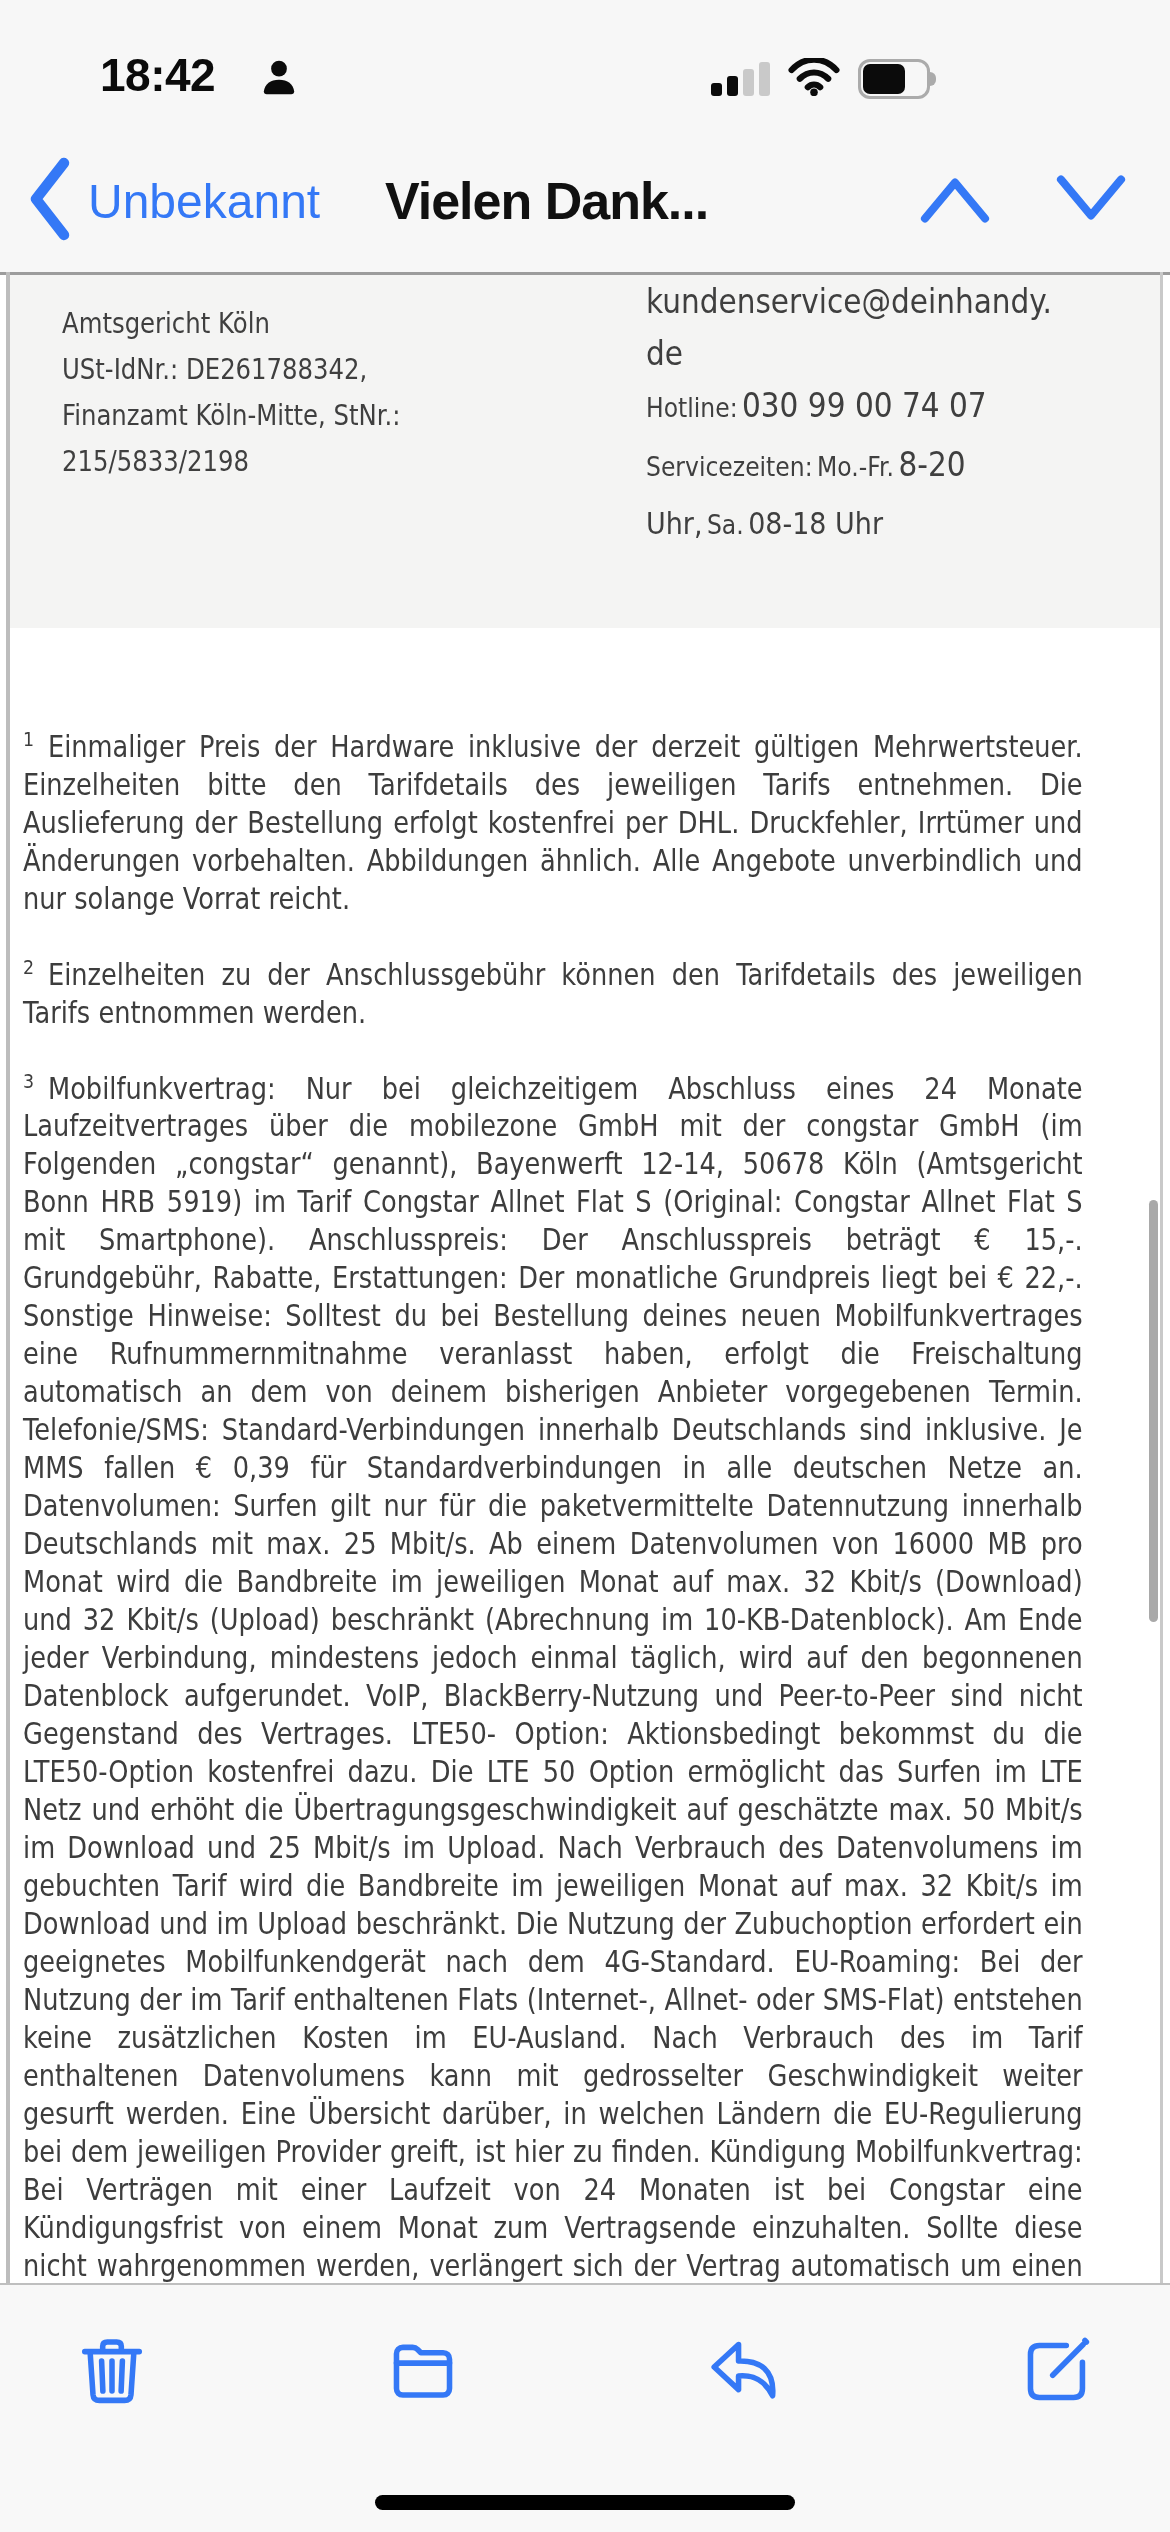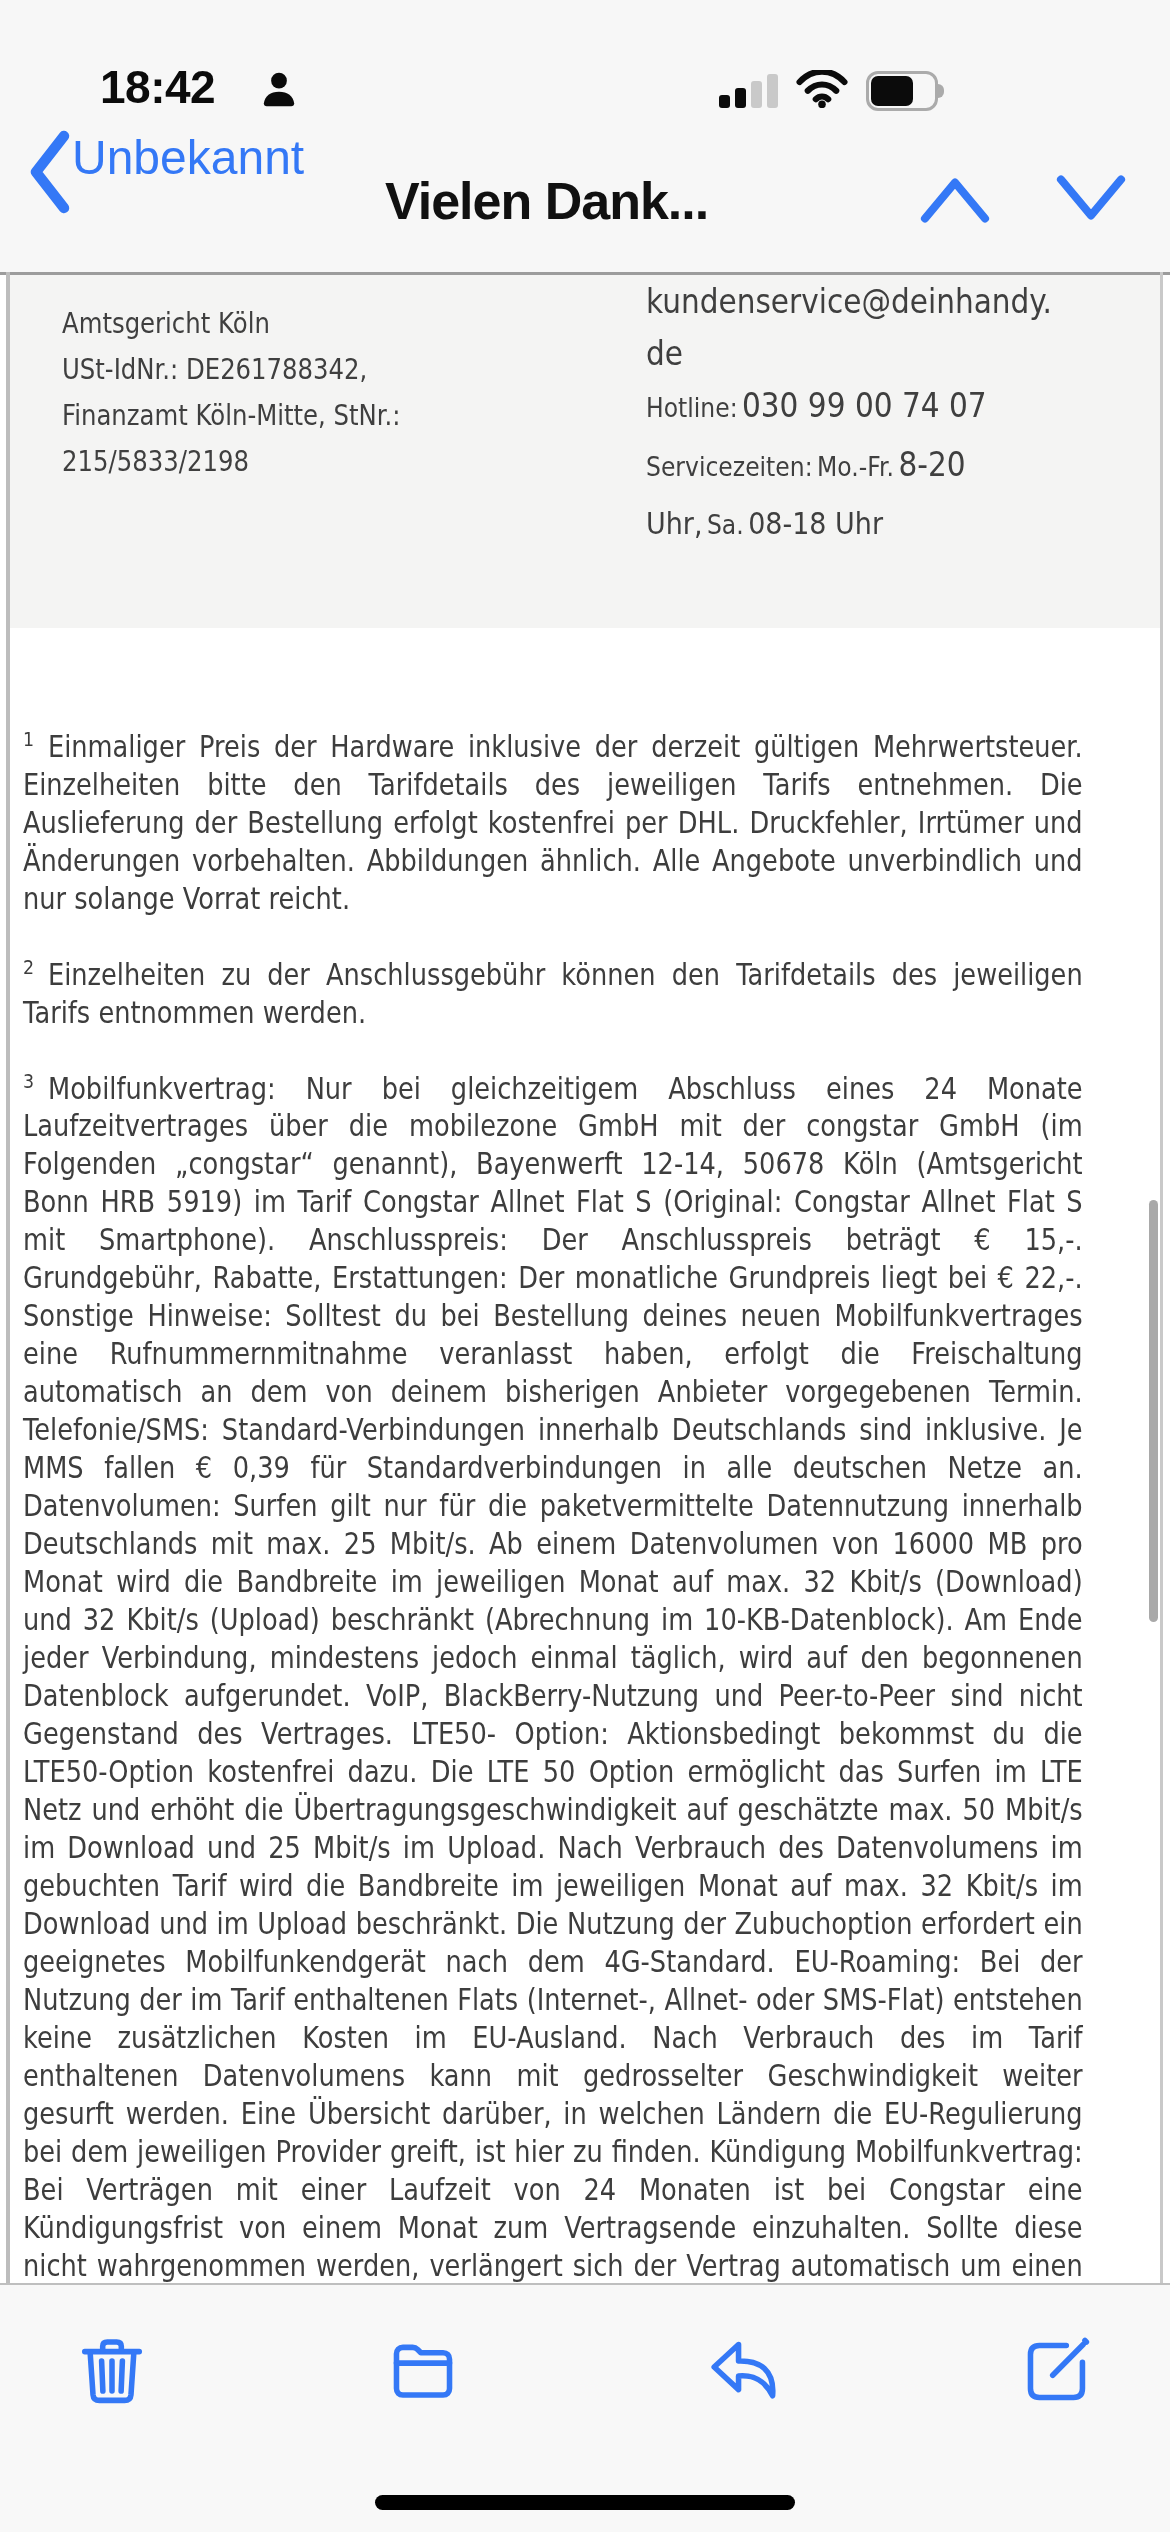--- a/index.html
+++ b/index.html
@@ -1,35 +1,35 @@
 <!DOCTYPE html>
 <html><head>
 <meta charset="utf-8">
 <style>
   html,body{margin:0;padding:0;background:#444;}
   .screen{
     position:relative;width:1170px;height:2532px;background:#f7f7f7;
     font-family:"Liberation Sans",sans-serif;overflow:hidden;margin:0 auto;
   }
   
-  .statusbar{position:absolute;left:0;top:12px;width:978px;height:130px;padding-left:8px;}
+  .statusbar{position:absolute;left:0;top:0;width:978px;height:130px;}
   .sb-time{position:absolute;left:100px;top:48px;font-size:46px;font-weight:700;color:#0b0b0b;letter-spacing:-0.5px;}
   .sb-person{position:absolute;left:256px;top:56px;}
   .sb-right{position:absolute;right:38px;top:58px;display:flex;align-items:center;gap:18px;}
   .sig{display:flex;align-items:flex-end;gap:5px;height:34px;}
   .sig span{width:11px;border-radius:3px;background:#0b0b0b;display:block;}
   .sig .s1{height:13px;} .sig .s2{height:20px;}
   .sig .s3{height:27px;background:#c9c9c9;} .sig .s4{height:34px;background:#c9c9c9;}
   .battery{position:relative;width:82px;height:40px;}
   .batt-body{position:absolute;left:0;top:0;width:72px;height:40px;border:3px solid #ababab;border-radius:12px;box-sizing:border-box;}
   .batt-fill{position:absolute;left:5px;top:5px;width:42px;height:30px;background:#0b0b0b;border-radius:7px;}
   .batt-nub{position:absolute;right:4px;top:13px;width:6px;height:14px;background:#ababab;border-radius:0 6px 6px 0;}
   
   .navbar{position:absolute;left:0;top:130px;width:1170px;height:142px;}
-  .back-btn{position:absolute;left:26px;top:0;height:142px;display:flex;cursor:pointer;}
+  .back-btn{position:absolute;left:26px;top:0;height:142px;display:flex;align-items:center;gap:16px;cursor:pointer;}
   .back-label{font-size:48px;color:#3478F6;}
   .nav-title{position:absolute;left:385px;top:0;height:142px;display:flex;align-items:center;font-size:52px;font-weight:700;color:#111;letter-spacing:-1px;text-align:right;}
   .nav-arrows{position:absolute;right:40px;top:0;height:142px;display:flex;align-items:center;gap:58px;}
   .nav-arrow{cursor:pointer;display:flex;}
   
   .content{position:absolute;left:0;top:272px;width:1170px;height:2011px;background:#ffffff;overflow:hidden;}
   .hline-top{position:absolute;left:0;top:0;width:1170px;height:3px;background:#9c9c9c;}
   .vline-left{position:absolute;left:6px;top:0;width:4px;height:2011px;background:#bdbdbd;}
   .vline-right{position:absolute;left:1160px;top:0;width:3px;height:2011px;background:#c9c9c9;}
   .contact{position:absolute;left:10px;top:3px;width:1150px;height:353px;background:#f4f4f3;text-decoration:underline;}

